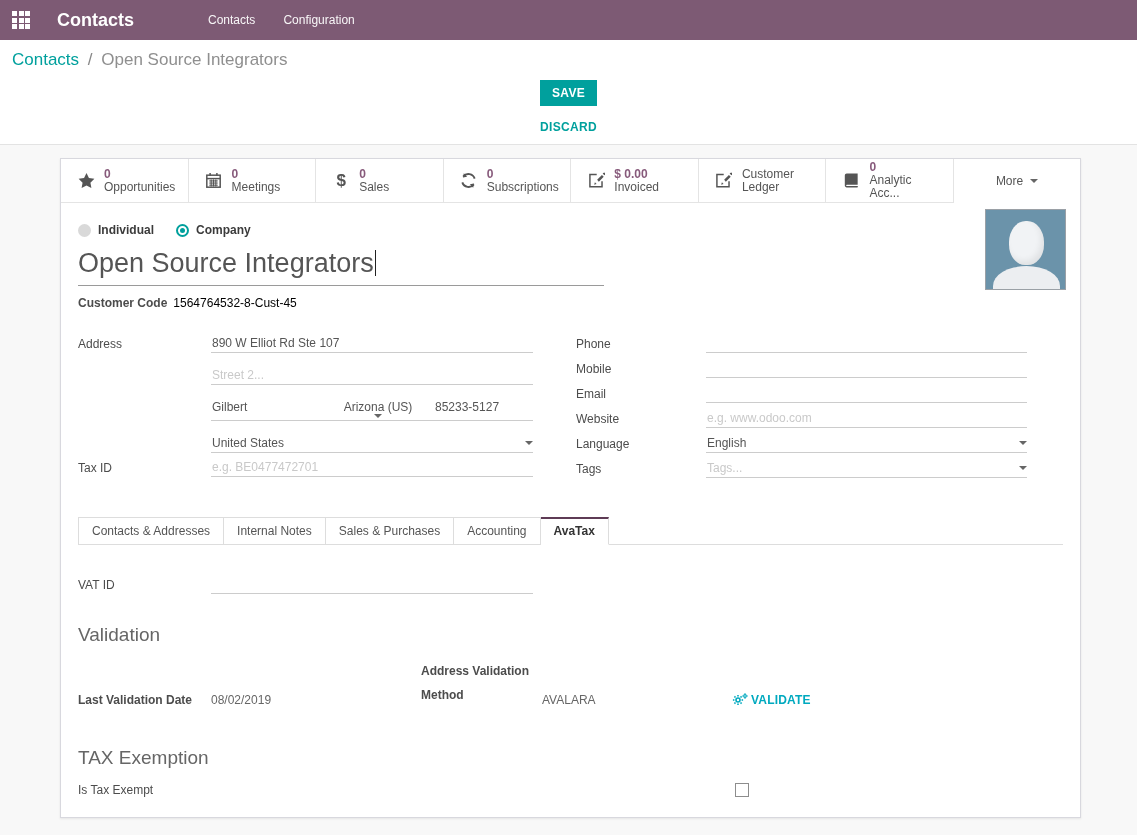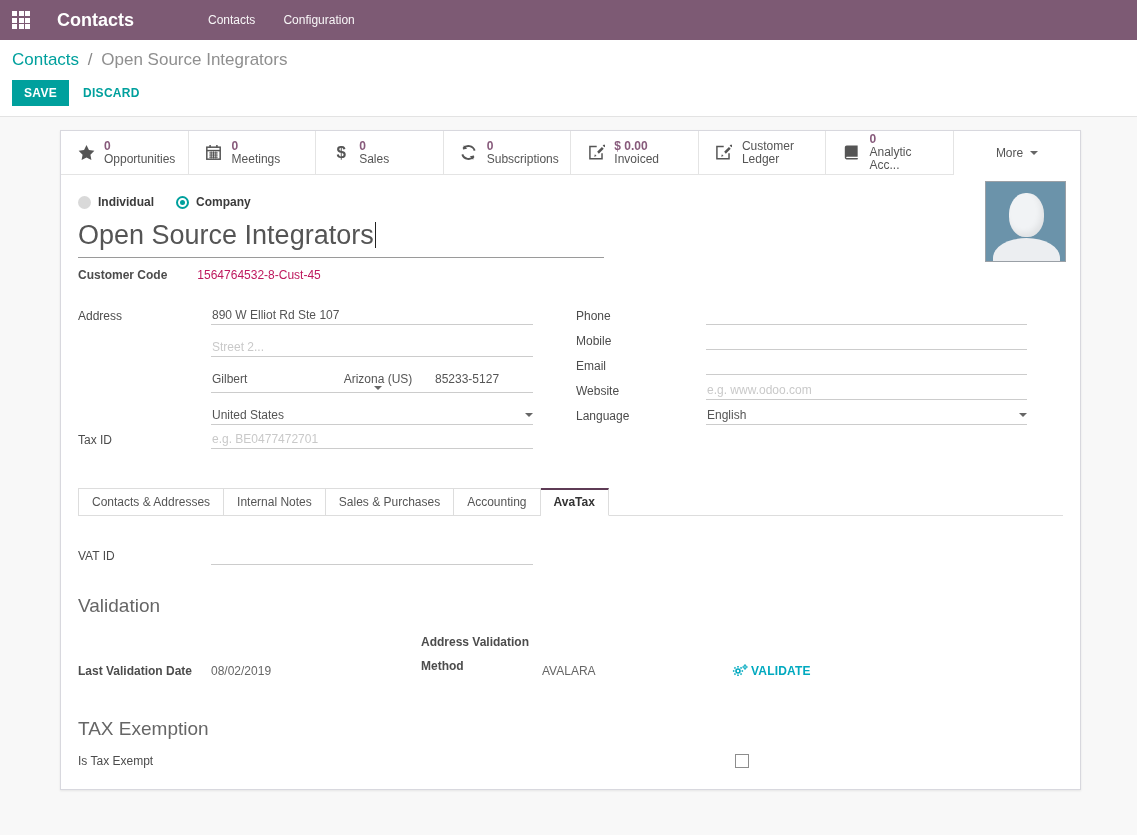--- a/index.html
+++ b/index.html
@@ -20,21 +20,21 @@
   .apps-icon span { background:#fff; width:5px; height:5px; }
   .brand { font-size:18px; font-weight:bold; margin-right:74px; }
   .topmenu { display:flex; gap:28px; font-size:12px; }
   .topmenu .item { color:#fff; opacity:.95; cursor:pointer; }
   
   .header { background:#fff; border-bottom:1px solid #e3e3e3; padding:10px 12px 10px 12px; }
   .breadcrumb { font-size:17px; margin-bottom:10px; }
   .breadcrumb .link { color:#00a09d; cursor:pointer; }
   .breadcrumb .sep { color:#888; margin:0 4px; }
   .breadcrumb .current { color:#8f8f8f; }
-  .actionbar { display:flex; align-items:center; gap:14px; }
+  .actionbar { display:flex; align-items:center; gap:14px;flex-direction:column; }
   .btn-save { background:#00a09d; color:#fff; font-weight:bold; font-size:12px;
     border:none; padding:6px 12px; cursor:pointer; letter-spacing:.3px; }
   .btn-discard { background:none; border:none; color:#00a09d; font-weight:bold;
     font-size:12px; cursor:pointer; letter-spacing:.3px; }
   
   .sheet-wrap { padding:13px 56px 0 60px; }
   .sheet { width:1021px; height:660px; background:#fff; border:1px solid #d8d8de;
     box-shadow:0 1px 2px rgba(0,0,0,.08); position:relative; }
   
   .statbar { display:flex; height:44px; }
@@ -55,21 +55,21 @@
   .radio { width:13px; height:13px; border-radius:50%; }
   .radio.off { background:#d9d9d9; }
   .radio.on { border:2px solid #00a09d; background:#fff; position:relative; }
   .radio.on::after { content:""; position:absolute; left:2px; top:2px; width:5px; height:5px;
     border-radius:50%; background:#00a09d; }
   .name-wrap { width:526px; border-bottom:1px solid #9a9a9a; padding-bottom:6px; margin-bottom:10px; }
   .name-input { font-size:27px; color:#555; white-space:nowrap; }
   .text-caret { display:inline-block; width:1px; height:26px; background:#222; vertical-align:-4px; margin-left:1px; }
   .code-row { display:flex; gap:6px; margin-bottom:26px; }
   .code-row .lbl { font-weight:bold; color:#4c4c4c; }
-  .code-row .val { color:#be185d;margin-left:24px; }
+  .code-row .val { color:#000000; }
   
   .fieldgroup { display:flex; }
   .col-left { width:455px; }
   .col-right { width:451px; margin-left:43px; }
   .frow { display:flex; margin-bottom:7px; min-height:18px; align-items:flex-start; }
   .flabel { flex:none; font-weight:normal; color:#4c4c4c; padding-top:1px; }
   .col-left .flabel { width:133px; }
   .col-right .flabel { width:130px; }
   .fvals { flex:1; }
   .uline { border-bottom:1px solid #ccc; padding:0 0 2px 1px; min-height:17px; color:#555; }
@@ -328,20 +328,29 @@
           <span class="flabel">Website</span>
           <div class="fvals">
                 <div class="uline placeholder">e.g. www.odoo.com</div>
               </div>
         </div>
         <div class="frow">
           <span class="flabel">Language</span>
           <div class="fvals">
             <div class="uline sel">
               <span>English</span>
+              <span class="caret"></span>
+            </div>
+          </div>
+        </div>
+        <div class="frow">
+          <span class="flabel">Tags</span>
+          <div class="fvals">
+            <div class="uline sel">
+              <span class="placeholder">Tags...</span>
               <span class="caret"></span>
             </div>
           </div>
         </div>
       </div>
     </div>
 
     <div class="tabs">
       <div class="tab">Contacts &amp; Addresses</div>
       <div class="tab">Internal Notes</div>

